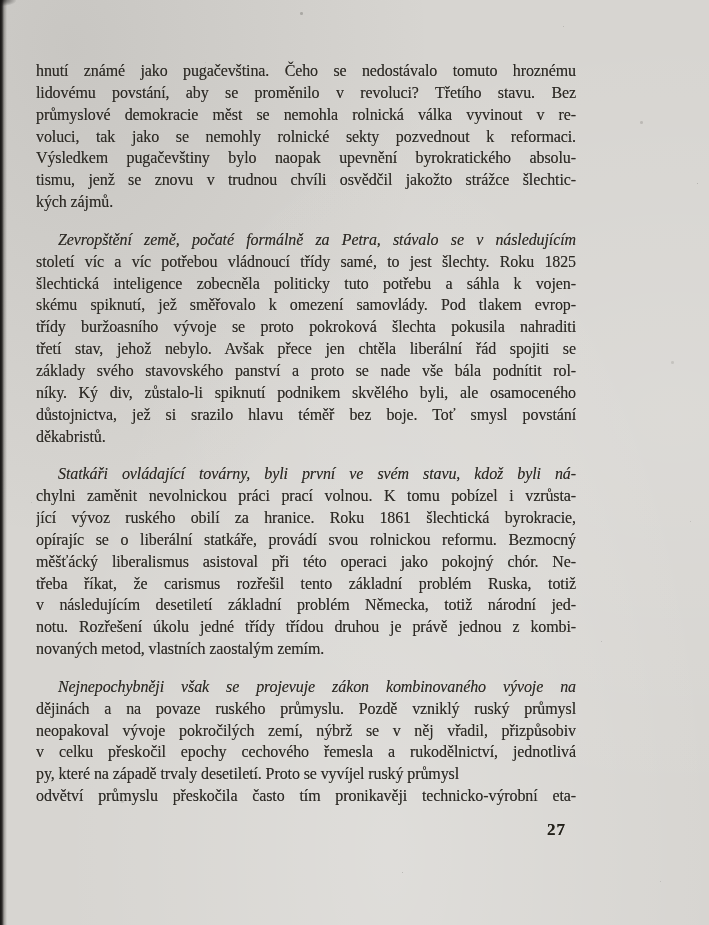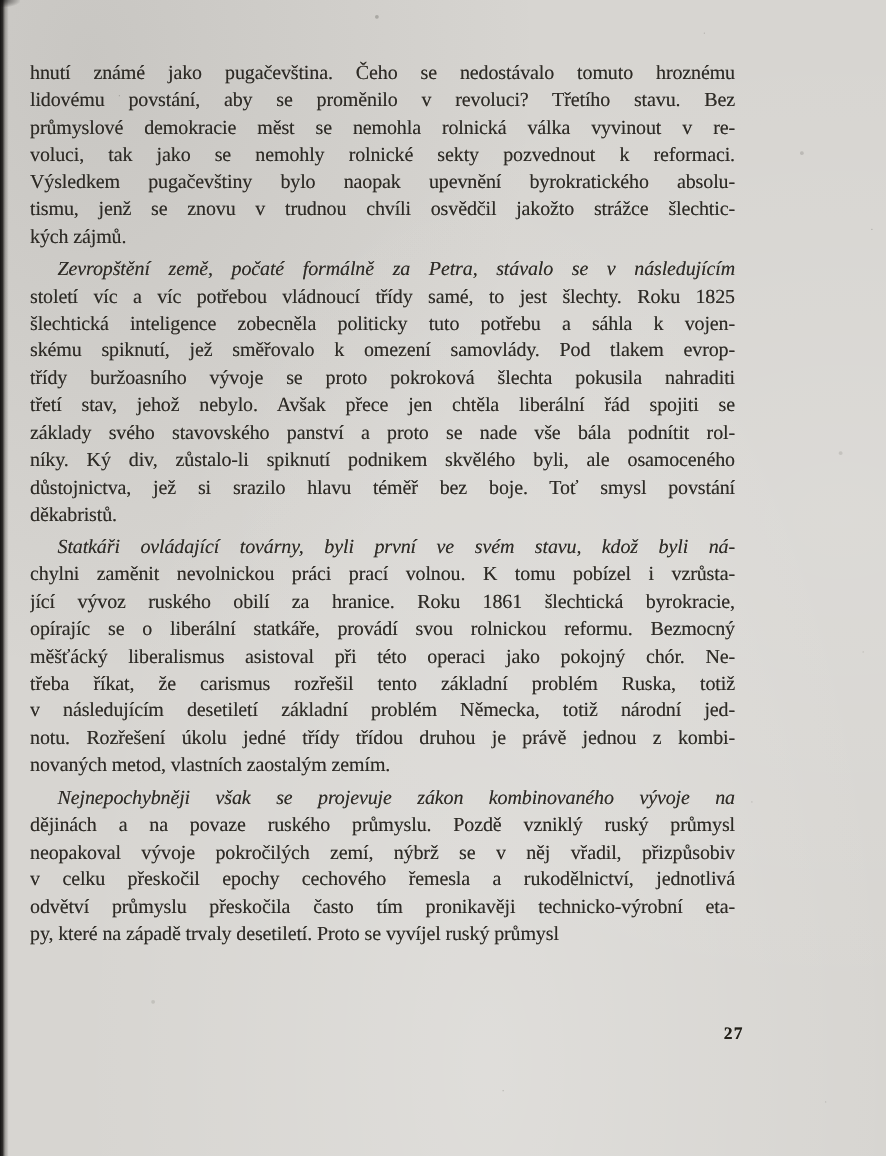--- a/index.html
+++ b/index.html
@@ -59,41 +59,41 @@
     position: absolute;
     left: 20px;
     top: 44px;
     width: 572px;
     color: #2e2b26;
     font-size: 16px;
     line-height: 21.85px;
     text-shadow: 0 0 0.5px rgba(46,43,38,0.55);
     letter-spacing: -0.1px;
   }
-  .paragraph { margin: 4px; }
+  .paragraph { margin: 16px; }
   .line {
     text-align: justify;
     text-align-last: justify;
     height: 21.85px;
     overflow: hidden;
     white-space: nowrap;
   }
   .line.last-line {
     text-align-last: left;
   }
   .line.indented {
     padding-left: 22px;
     font-style: italic;
   }
   .page-number {
     position: absolute;
-    left: 579px;
+    left: 547px;
     top: 820px;
     color: #222019;
-    font-size: 14px;
+    font-size: 17px;
     font-weight: bold;
     letter-spacing: 1px;
     text-shadow: 0 0 0.5px rgba(34,32,25,0.6);
   }
 </style>
 </head>
 <body>
 
 <div class="scan-page">
   <div class="scan-edge-left"></div>
@@ -131,19 +131,19 @@
         <div class="line">třeba říkat, že carismus rozřešil tento základní problém Ruska, totiž</div>
         <div class="line">v následujícím desetiletí základní problém Německa, totiž národní jed-</div>
         <div class="line">notu. Rozřešení úkolu jedné třídy třídou druhou je právě jednou z kombi-</div>
         <div class="line last-line">novaných metod, vlastních zaostalým zemím.</div>
       </div>
       <div class="paragraph">
         <div class="line indented">Nejnepochybněji však se projevuje zákon kombinovaného vývoje na</div>
         <div class="line">dějinách a na povaze ruského průmyslu. Pozdě vzniklý ruský průmysl</div>
         <div class="line">neopakoval vývoje pokročilých zemí, nýbrž se v něj vřadil, přizpůsobiv</div>
         <div class="line">v celku přeskočil epochy cechového řemesla a rukodělnictví, jednotlivá</div>
+        <div class="line last-line">py, které na západě trvaly desetiletí. Proto se vyvíjel ruský průmysl</div>
         <div class="line">odvětví průmyslu přeskočila často tím pronikavěji technicko-výrobní eta-</div>
-        <div class="line last-line">py, které na západě trvaly desetiletí. Proto se vyvíjel ruský průmysl</div>
       </div>
     </div>
 
   <div class="page-number">27</div>
 </div>
 
 </body></html>

